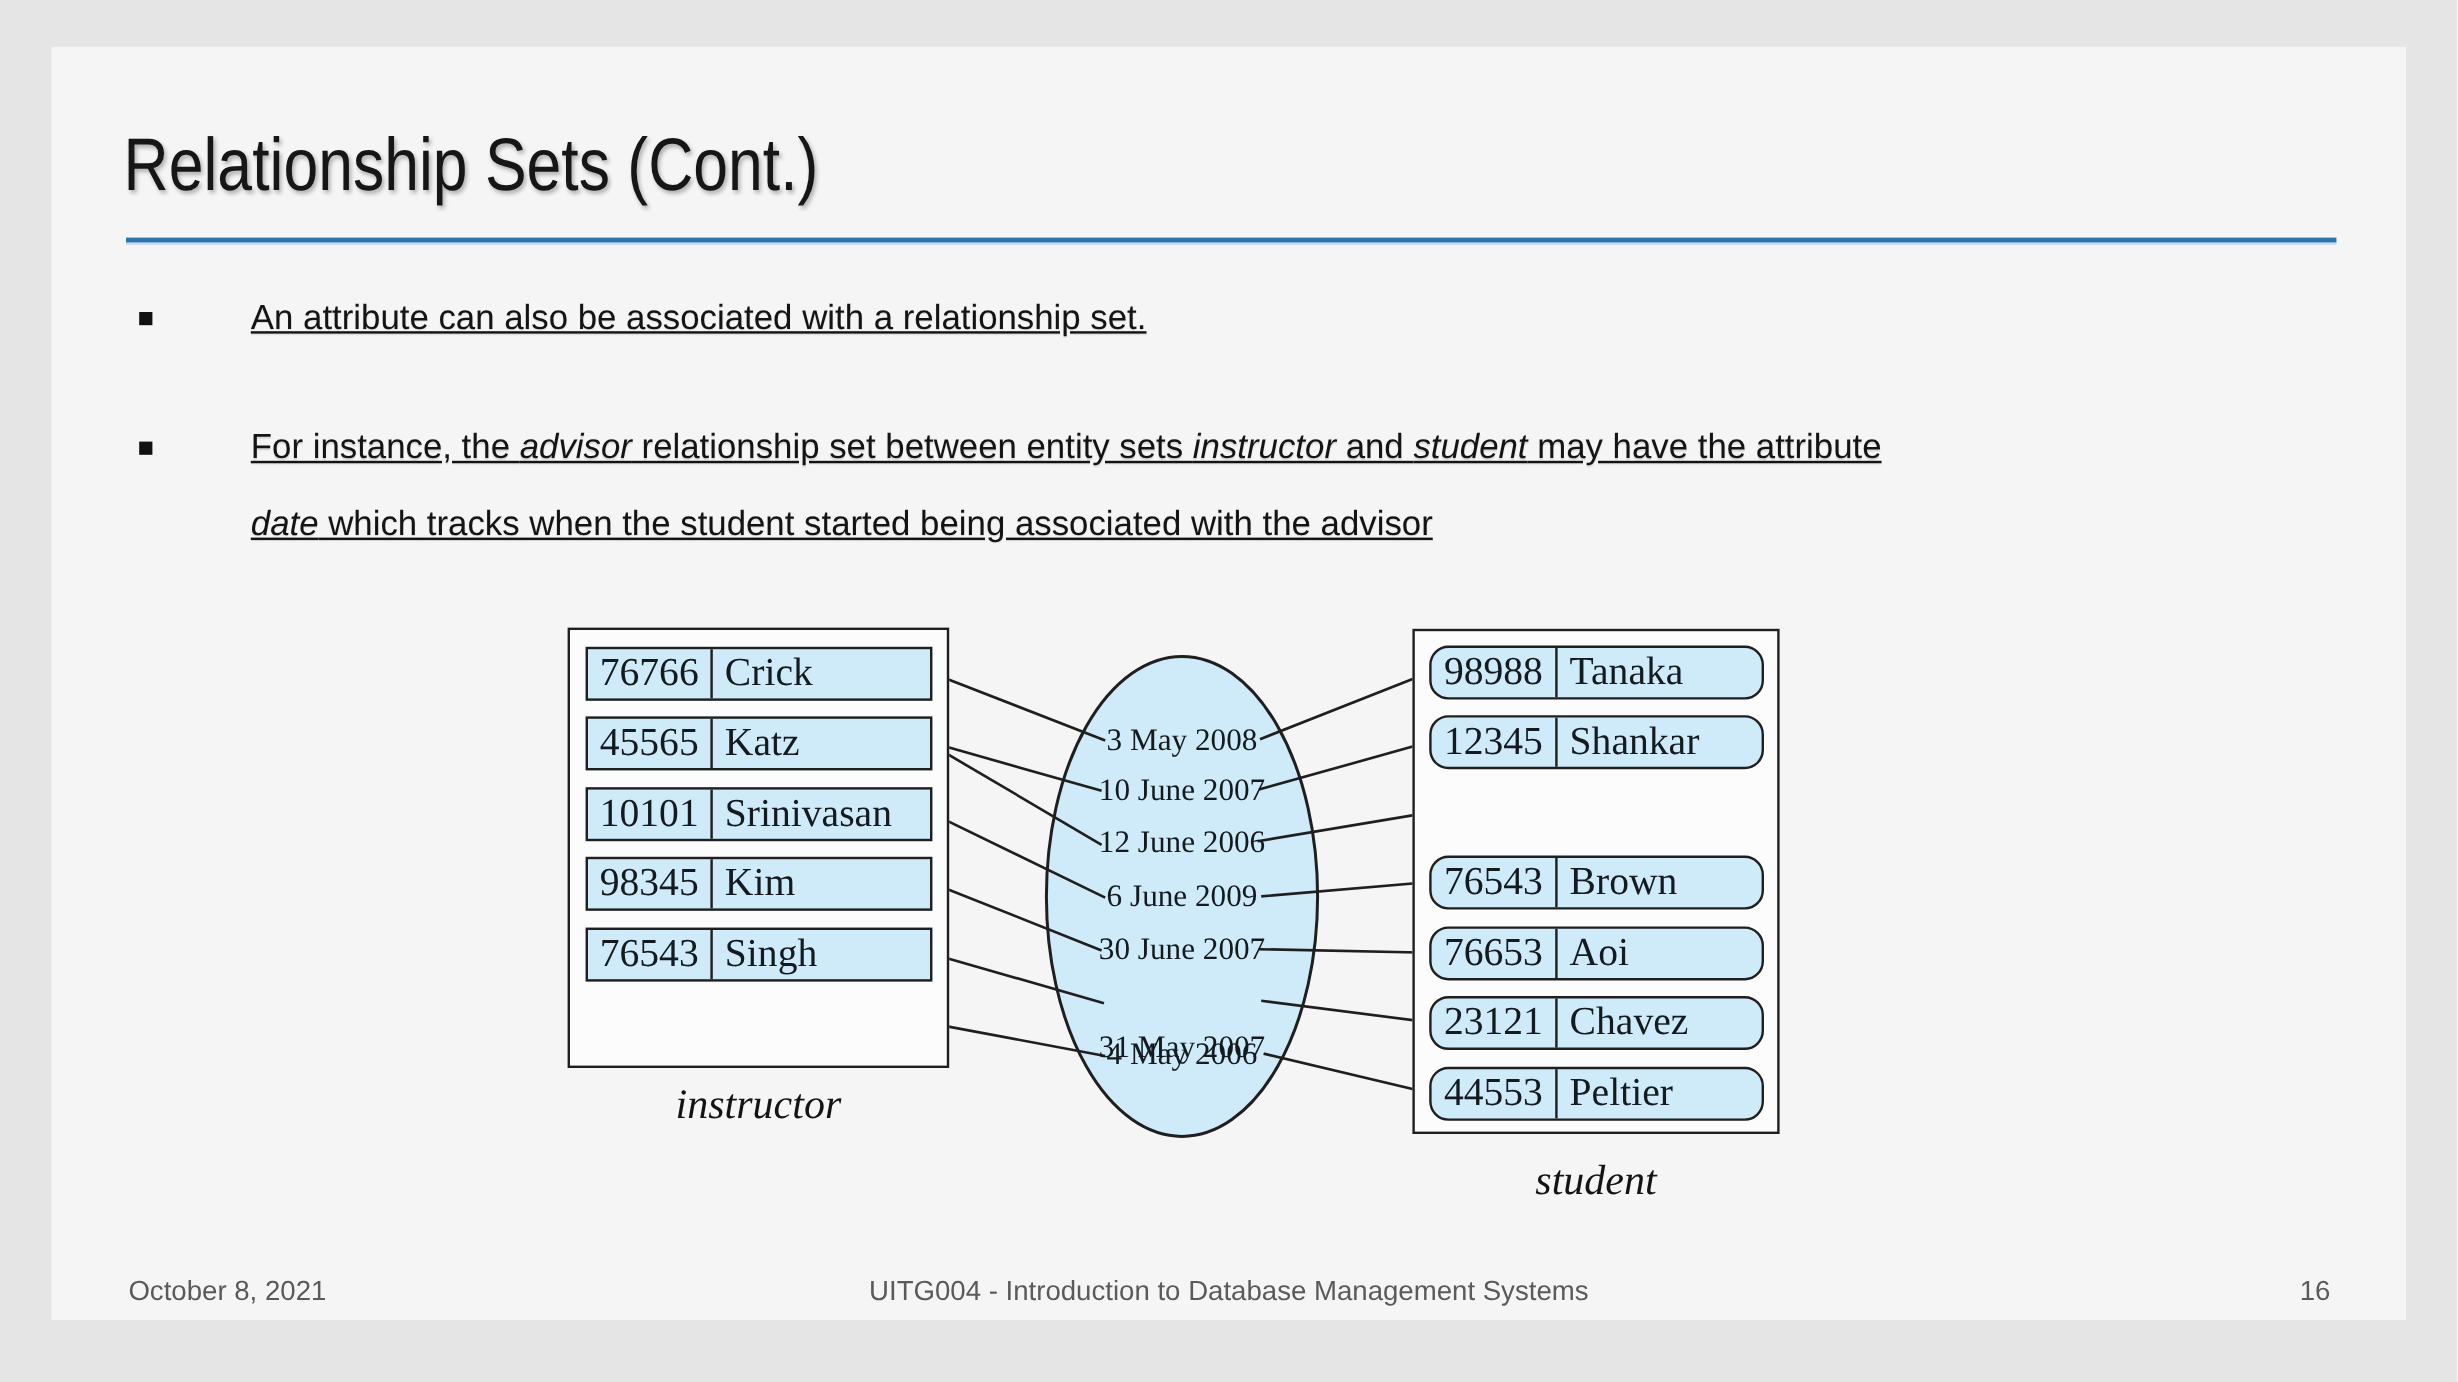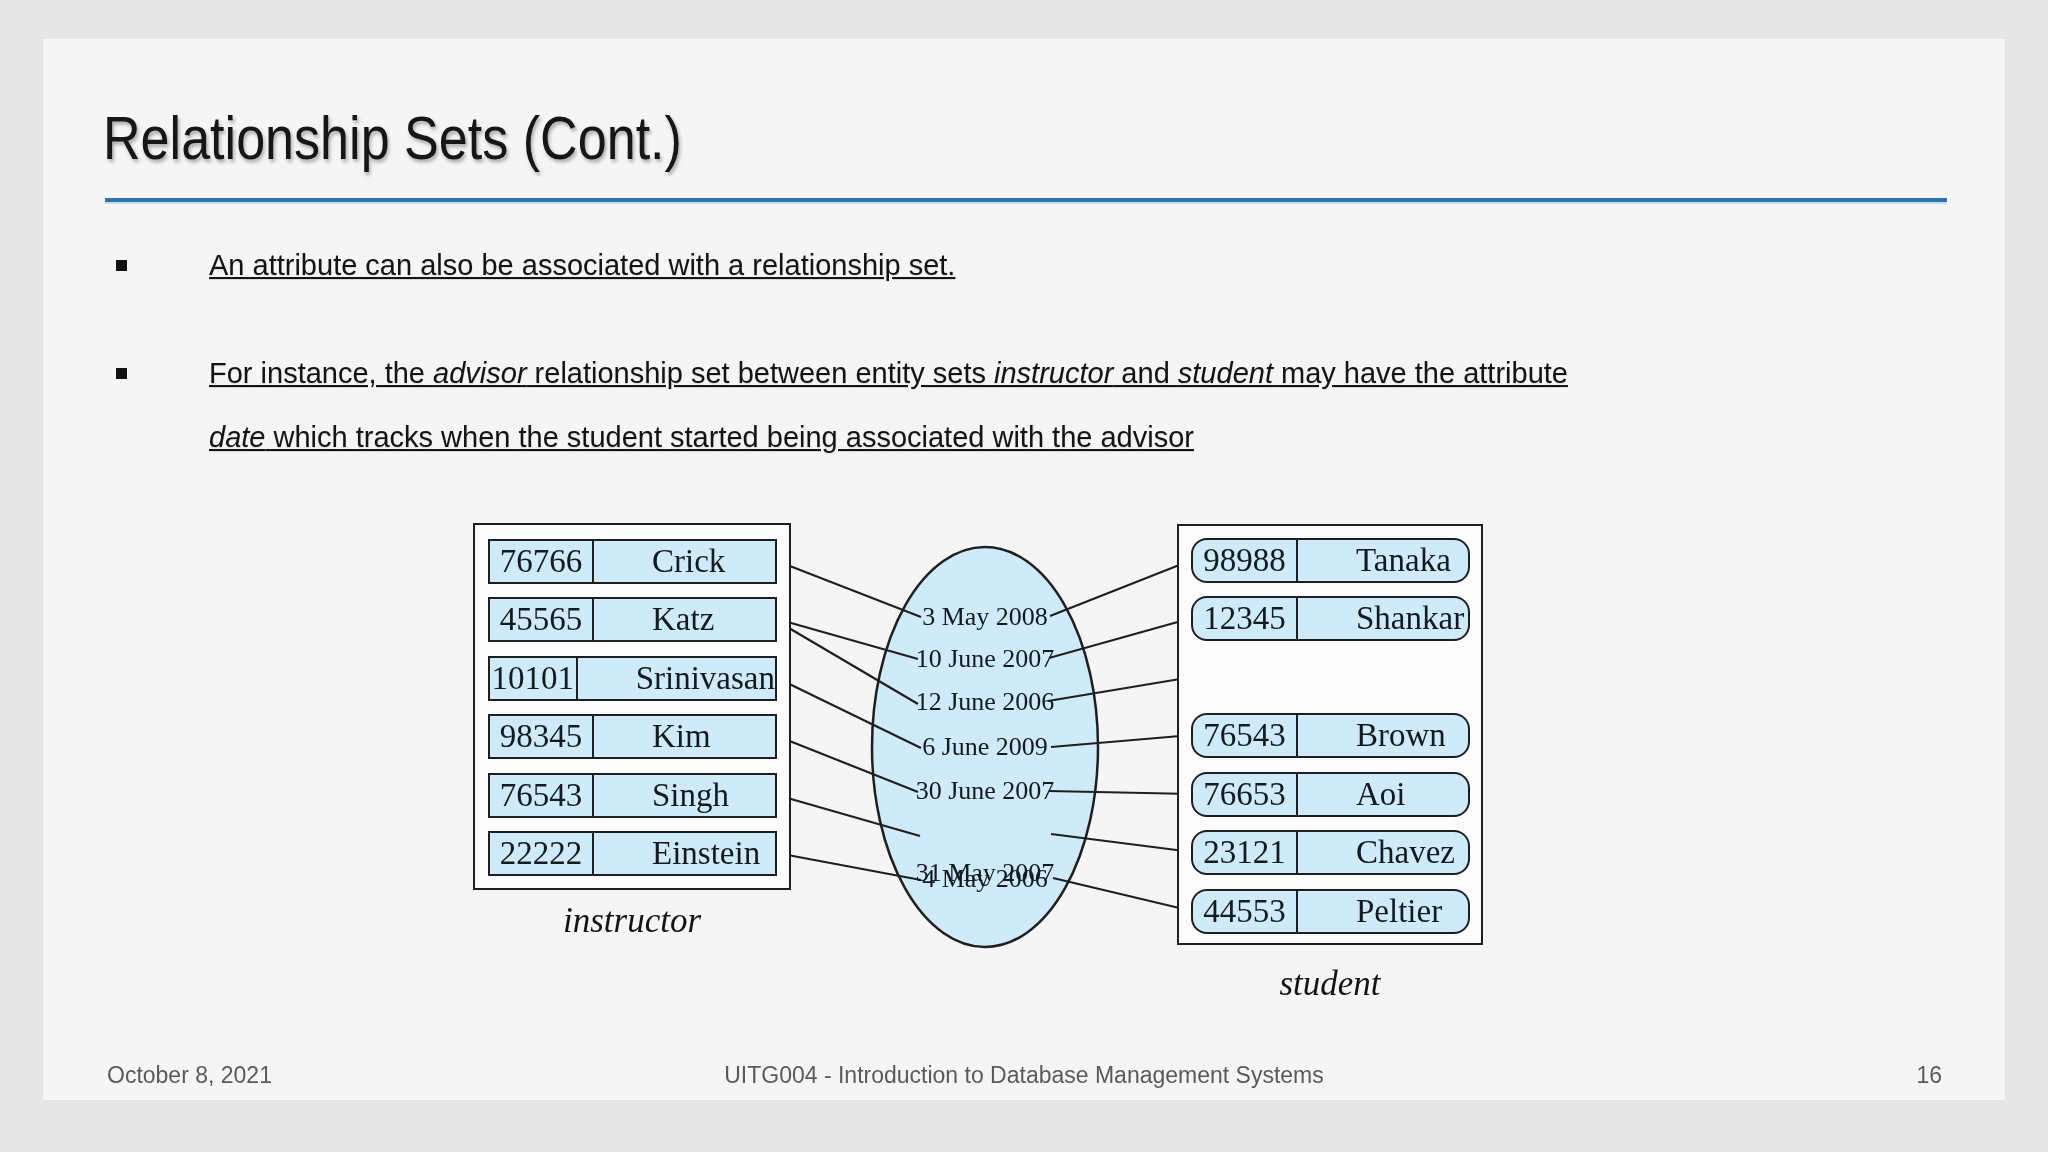--- a/index.html
+++ b/index.html
@@ -27,21 +27,21 @@
   #bullet-2 .marker{top:27px;}
   
   #diagram-lines{position:absolute;left:0;top:0;width:2048px;height:1152px;}
   
   .outer-box{position:absolute;background:#fcfcfd;border:2px solid var(--ink);box-sizing:border-box;}
   #instructor-box{left:473px;top:523px;width:318px;height:367px;}
   #student-box{left:1177px;top:524px;width:306px;height:421px;}
   .erow{position:absolute;display:flex;height:45px;background:var(--cell);border:2px solid var(--ink);
         box-sizing:border-box;font-family:"Liberation Serif","DejaVu Serif",serif;font-size:33px;color:#131a20;}
   .erow .cid{display:flex;align-items:center;justify-content:center;border-right:2px solid var(--ink);box-sizing:border-box;}
-  .erow .cname{flex:1;display:flex;align-items:center;padding-left:10px;margin-left:48px;}
+  .erow .cname{flex:1;display:flex;align-items:center;padding-left:10px;}
   .irow{left:488px;width:289px;}
   .irow .cid{width:104px;}
   .srow{left:1191px;width:279px;border-radius:16px;}
   .srow .cid{width:105px;}
   .set-label{position:absolute;text-align:center;font-family:"Liberation Serif","DejaVu Serif",serif;
         font-style:italic;font-size:35px;color:#141414;}
   #instructor-label{left:473px;top:901px;width:318px;}
   #student-label{left:1177px;top:964px;width:306px;}
   
   .date-label{position:absolute;left:885px;width:200px;height:32px;line-height:32px;text-align:center;
@@ -104,24 +104,20 @@
     <span class="cname">Srinivasan</span>
   </div>
   <div class="erow irow" style="top:714px">
     <span class="cid">98345</span>
     <span class="cname">Kim</span>
   </div>
   <div class="erow irow" style="top:773px">
     <span class="cid">76543</span>
     <span class="cname">Singh</span>
   </div>
-  <div class="erow irow" style="top:831px">
-    <span class="cid">22222</span>
-    <span class="cname">Einstein</span>
-  </div>
   <div class="set-label" id="instructor-label">instructor</div>
 
   <div class="outer-box" id="student-box"></div>
   <div class="erow srow" style="top:538px">
     <span class="cid">98988</span>
     <span class="cname">Tanaka</span>
   </div>
   <div class="erow srow" style="top:596px">
     <span class="cid">12345</span>
     <span class="cname">Shankar</span>

